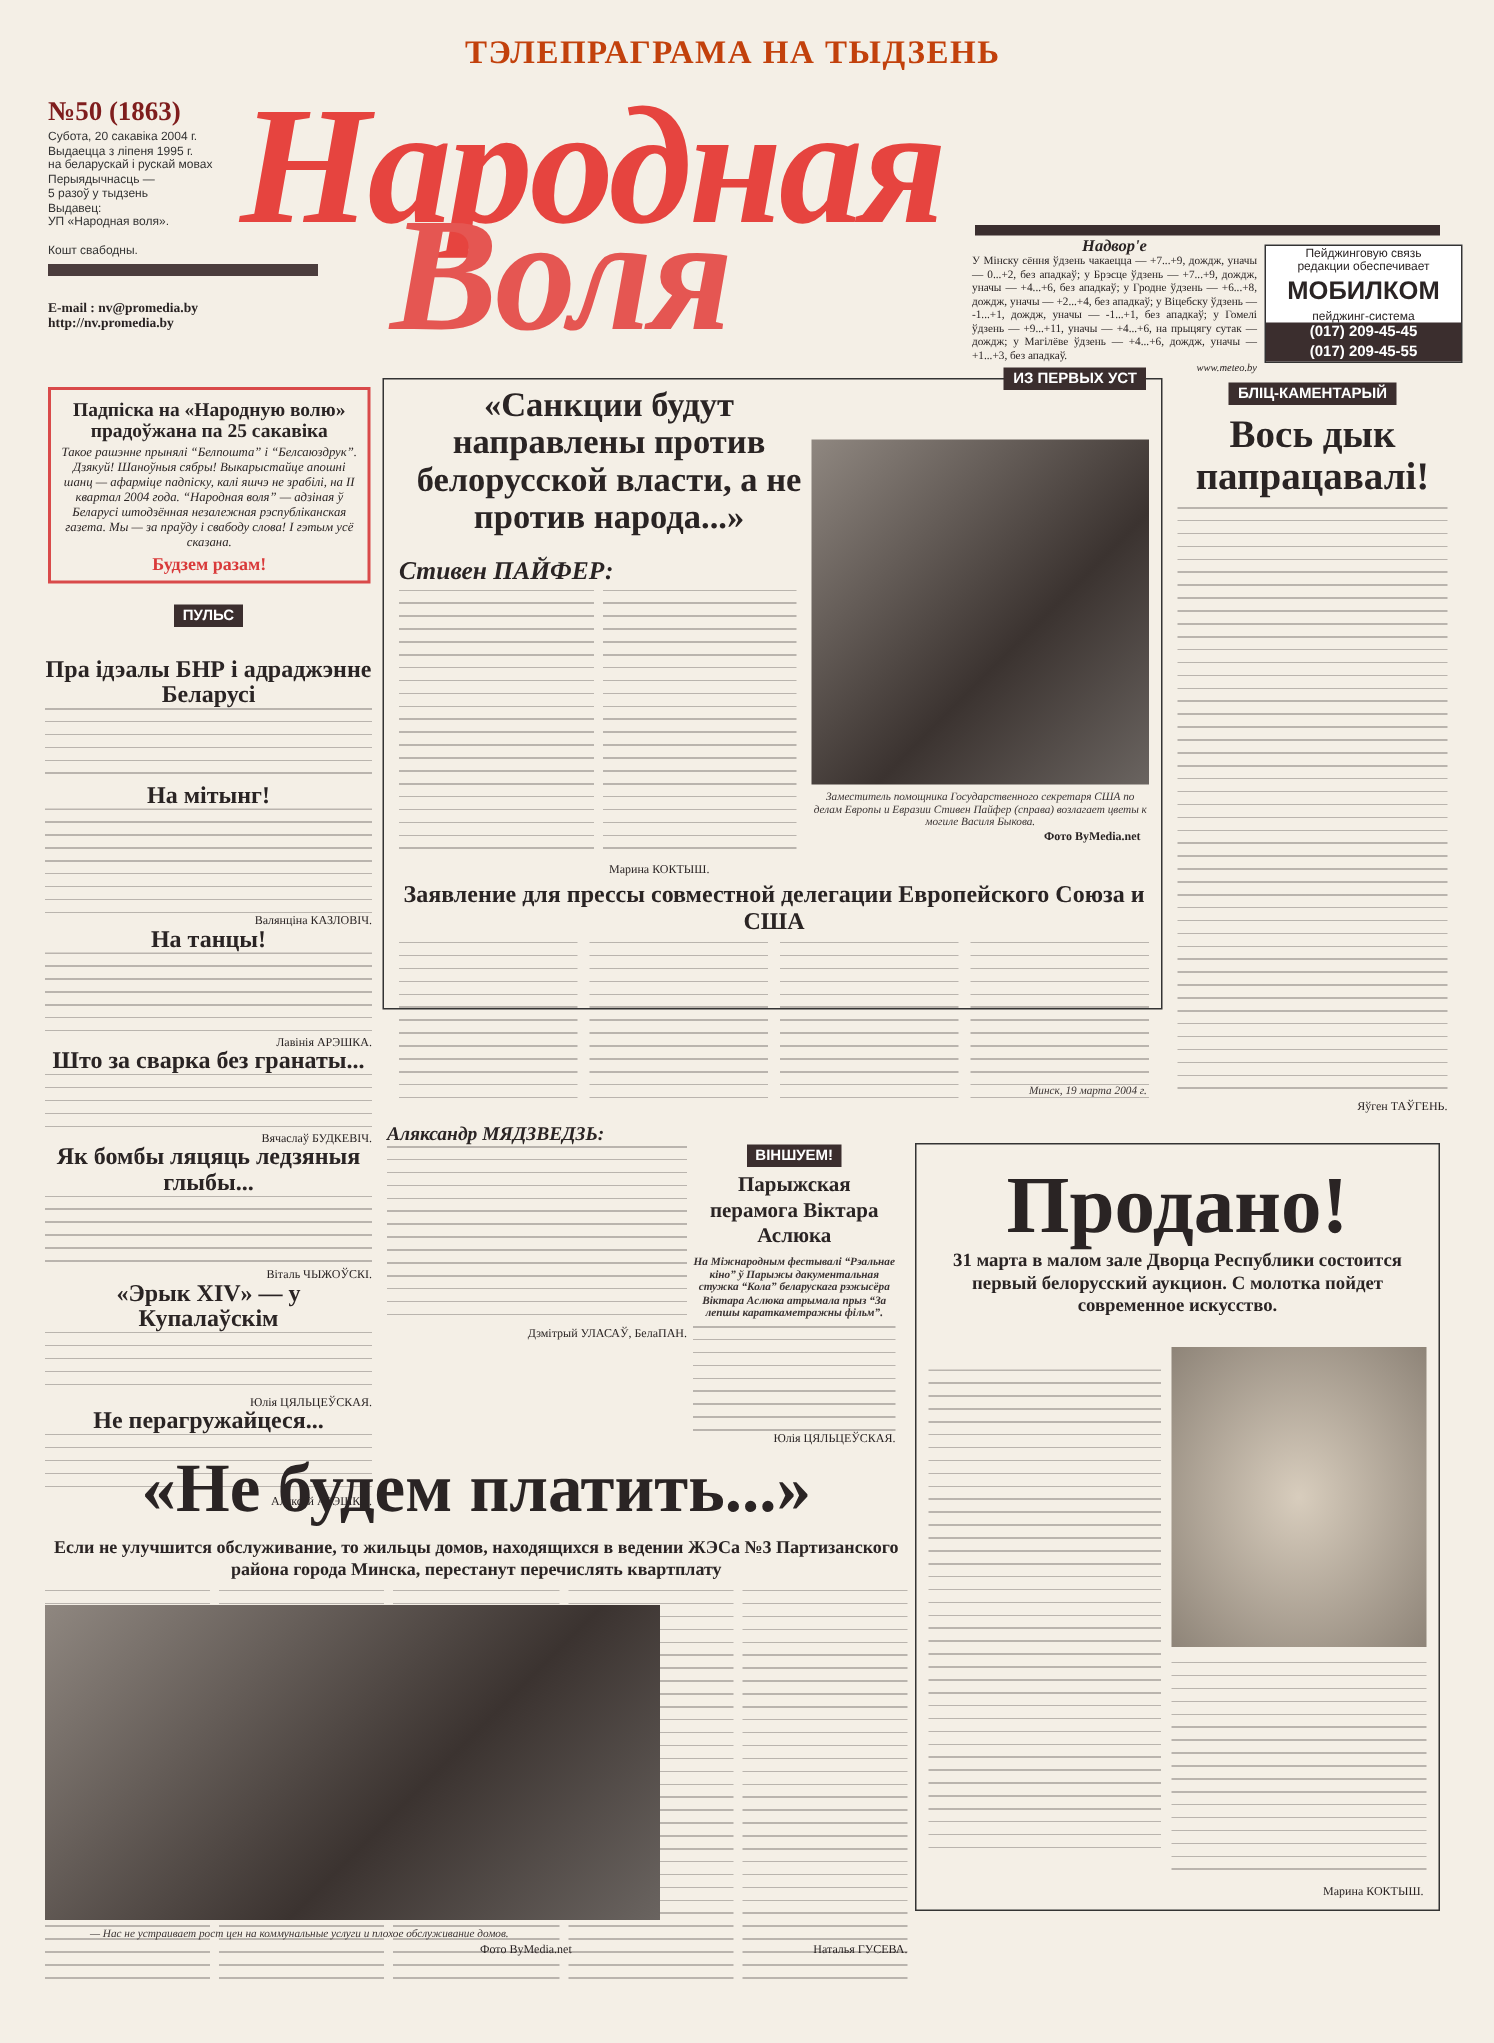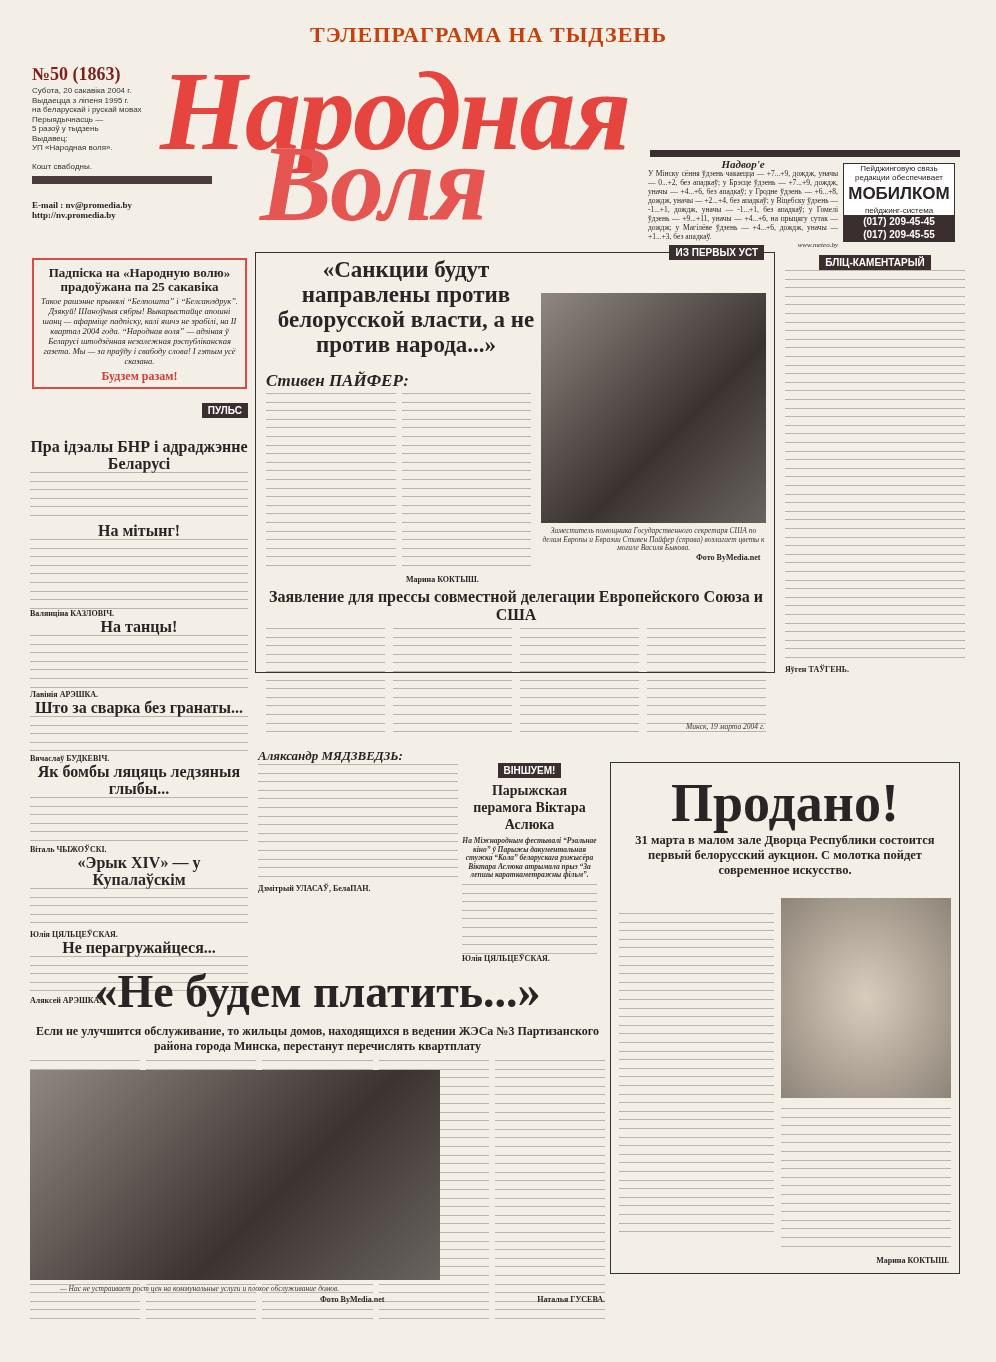--- a/index.html
+++ b/index.html
@@ -9,30 +9,30 @@
 .issue{left:32px;top:64px;font-size:18px;font-weight:bold;color:#7f1d1d}
 .meta{left:32px;top:86px;font-family:"Liberation Sans",sans-serif;font-size:8px;line-height:9.5px;color:#333;width:110px}
 .bar{left:32px;top:176px;width:180px;height:8px;background:#4a3c3c}
 .contacts{left:32px;top:200px;font-size:9px;font-weight:bold;line-height:10px}
 .logo1{left:160px;top:55px;font-size:112px;font-style:italic;font-weight:bold;color:#e6443f;letter-spacing:-2px;font-family:"Liberation Serif",serif;line-height:1}
 .logo2{left:260px;top:130px;font-size:108px;font-style:italic;font-weight:bold;color:#e55652;letter-spacing:-2px;line-height:1}
 .darkbar{left:650px;top:150px;width:310px;height:7px;background:#3a2e2e}
 .weather{left:648px;top:160px;width:190px;font-size:7.5px;line-height:9px}
 .weather h4{text-align:center;font-style:italic;font-size:11px}
 .weather .url{text-align:right;font-style:italic;font-size:7px}
-.mob{left:843px;top:163px;width:112px;border:1px solid #333;background:#fff;font-family:"Liberation Sans",sans-serif;font-size:8px;text-align:center}
+.mob{left:843px;top:163px;width:132px;border:1px solid #333;background:#fff;font-family:"Liberation Sans",sans-serif;font-size:8px;text-align:center}
 .mob .nm{font-size:17px;font-weight:bold;margin:2px 0}
 .mob .ph{background:#3b2e2e;color:#fff;font-weight:bold;font-size:10px;padding:1px}
 .sub{left:32px;top:258px;width:215px;border:2px solid #d94a4a;padding:6px;text-align:center;font-size:8.5px;line-height:10px;font-style:italic}
 .sub h3{font-style:normal;font-size:13px;line-height:14px;margin-bottom:2px}
 .sub .cta{color:#d93a3a;font-style:normal;font-weight:bold;font-size:12px;margin-top:5px}
 .tag{background:#3b2e2e;color:#fff;font-family:"Liberation Sans",sans-serif;font-weight:bold;font-size:10px;padding:2px 6px;display:inline-block}
 .col{font-size:7.5px;line-height:8.6px;text-align:justify;color:#3a3333}
 h2{font-size:16px;text-align:center;line-height:17px}
-.author{text-align:left;font-size:8px;font-weight:bold}
+.author{text-align:right;font-size:8px;font-weight:normal}
 .frame{border:1.5px solid #333}
 .photo{background:linear-gradient(135deg,#8f8780,#3b3330 60%,#6a6460);}
 .cols2{display:grid;grid-template-columns:1fr 1fr;gap:6px}
 .cols4{display:grid;grid-template-columns:repeat(4,1fr);gap:8px}
 .cols5{display:grid;grid-template-columns:repeat(5,1fr);gap:6px}
 .filler{height:100%;background:repeating-linear-gradient(#8a8480 0 1px,transparent 1px 8.6px);opacity:.55}
 </style>
 </head>
 <body>
 
@@ -64,21 +64,21 @@
     <div class="ph">(017) 209-45-55</div>
 </div>
 
 <div class="abs sub">
  <h3>Падпіска на «Народную волю» прадоўжана па 25 сакавіка</h3>
     <p>Такое рашэнне прынялі “Белпошта” і “Белсаюздрук”. Дзякуй! Шаноўныя сябры! Выкарыстайце апошні шанц — афармiце падпіску, калі яшчэ не зрабілі, на II квартал 2004 года. “Народная воля” — адзіная ў Беларусі штодзённая незалежная рэспубліканская газета. Мы — за праўду і свабоду слова! І гэтым усё сказана.</p>
     <div class="cta">Будзем разам!</div>
 </div>
 
 <div class="abs" style="left:30px;top:400px;width:218px">
- <div style="text-align:right"><span class="tag">ПУЛЬС</span></div>
+ <div style="text-align:center"><span class="tag">ПУЛЬС</span></div>
  <h2 style="margin-top:20px">Пра ідэалы БНР і адраджэнне Беларусі</h2>
     <div class="col" style="height:50px">
       <div class="filler"></div>
     </div>
  <h2>На мітынг!</h2>
     <div class="col" style="height:70px">
       <div class="filler"></div>
     </div>
     <div class="author">Валянціна КАЗЛОВІЧ.</div>
  <h2>На танцы!</h2>
@@ -143,20 +143,21 @@
  <h2 style="font-size:14px;margin:4px 0">Парыжская перамога Віктара Аслюка</h2>
  <div class="col" style="font-style:italic;font-weight:bold;text-align:center">На Міжнародным фестывалі “Рэальнае кіно” ў Парыжы дакументальная стужка “Кола” беларускага рэжысёра Віктара Аслюка атрымала прыз “За лепшы караткаметражны фільм”.</div>
  <div style="height:70px;margin-top:4px">
       <div class="filler"></div>
     </div>
  <div class="author">Юлія ЦЯЛЬЦЕЎСКАЯ.</div>
 </div>
 
 <div class="abs" style="left:785px;top:252px;width:180px">
  <div style="text-align:center"><span class="tag">БЛІЦ-КАМЕНТАРЫЙ</span></div>
+ <div style="text-align:center;font-size:26px;font-weight:bold;line-height:28px;margin:6px 0">Вось дык папрацавалі!</div>
  <div style="height:395px">
       <div class="filler"></div>
     </div>
  <div class="author">Яўген ТАЎГЕНЬ.</div>
 </div>
 
 <div class="abs frame" style="left:610px;top:762px;width:350px;height:512px">
  <div style="text-align:center;font-size:54px;font-weight:bold;line-height:60px;margin-top:10px">Продано!</div>
  <div style="text-align:center;font-size:12.5px;font-weight:bold;padding:0 20px">31 марта в малом зале Дворца Республики состоится первый белорусский аукцион. С молотка пойдет современное искусство.</div>
  <div class="abs" style="left:8px;top:150px;width:155px;height:320px">

